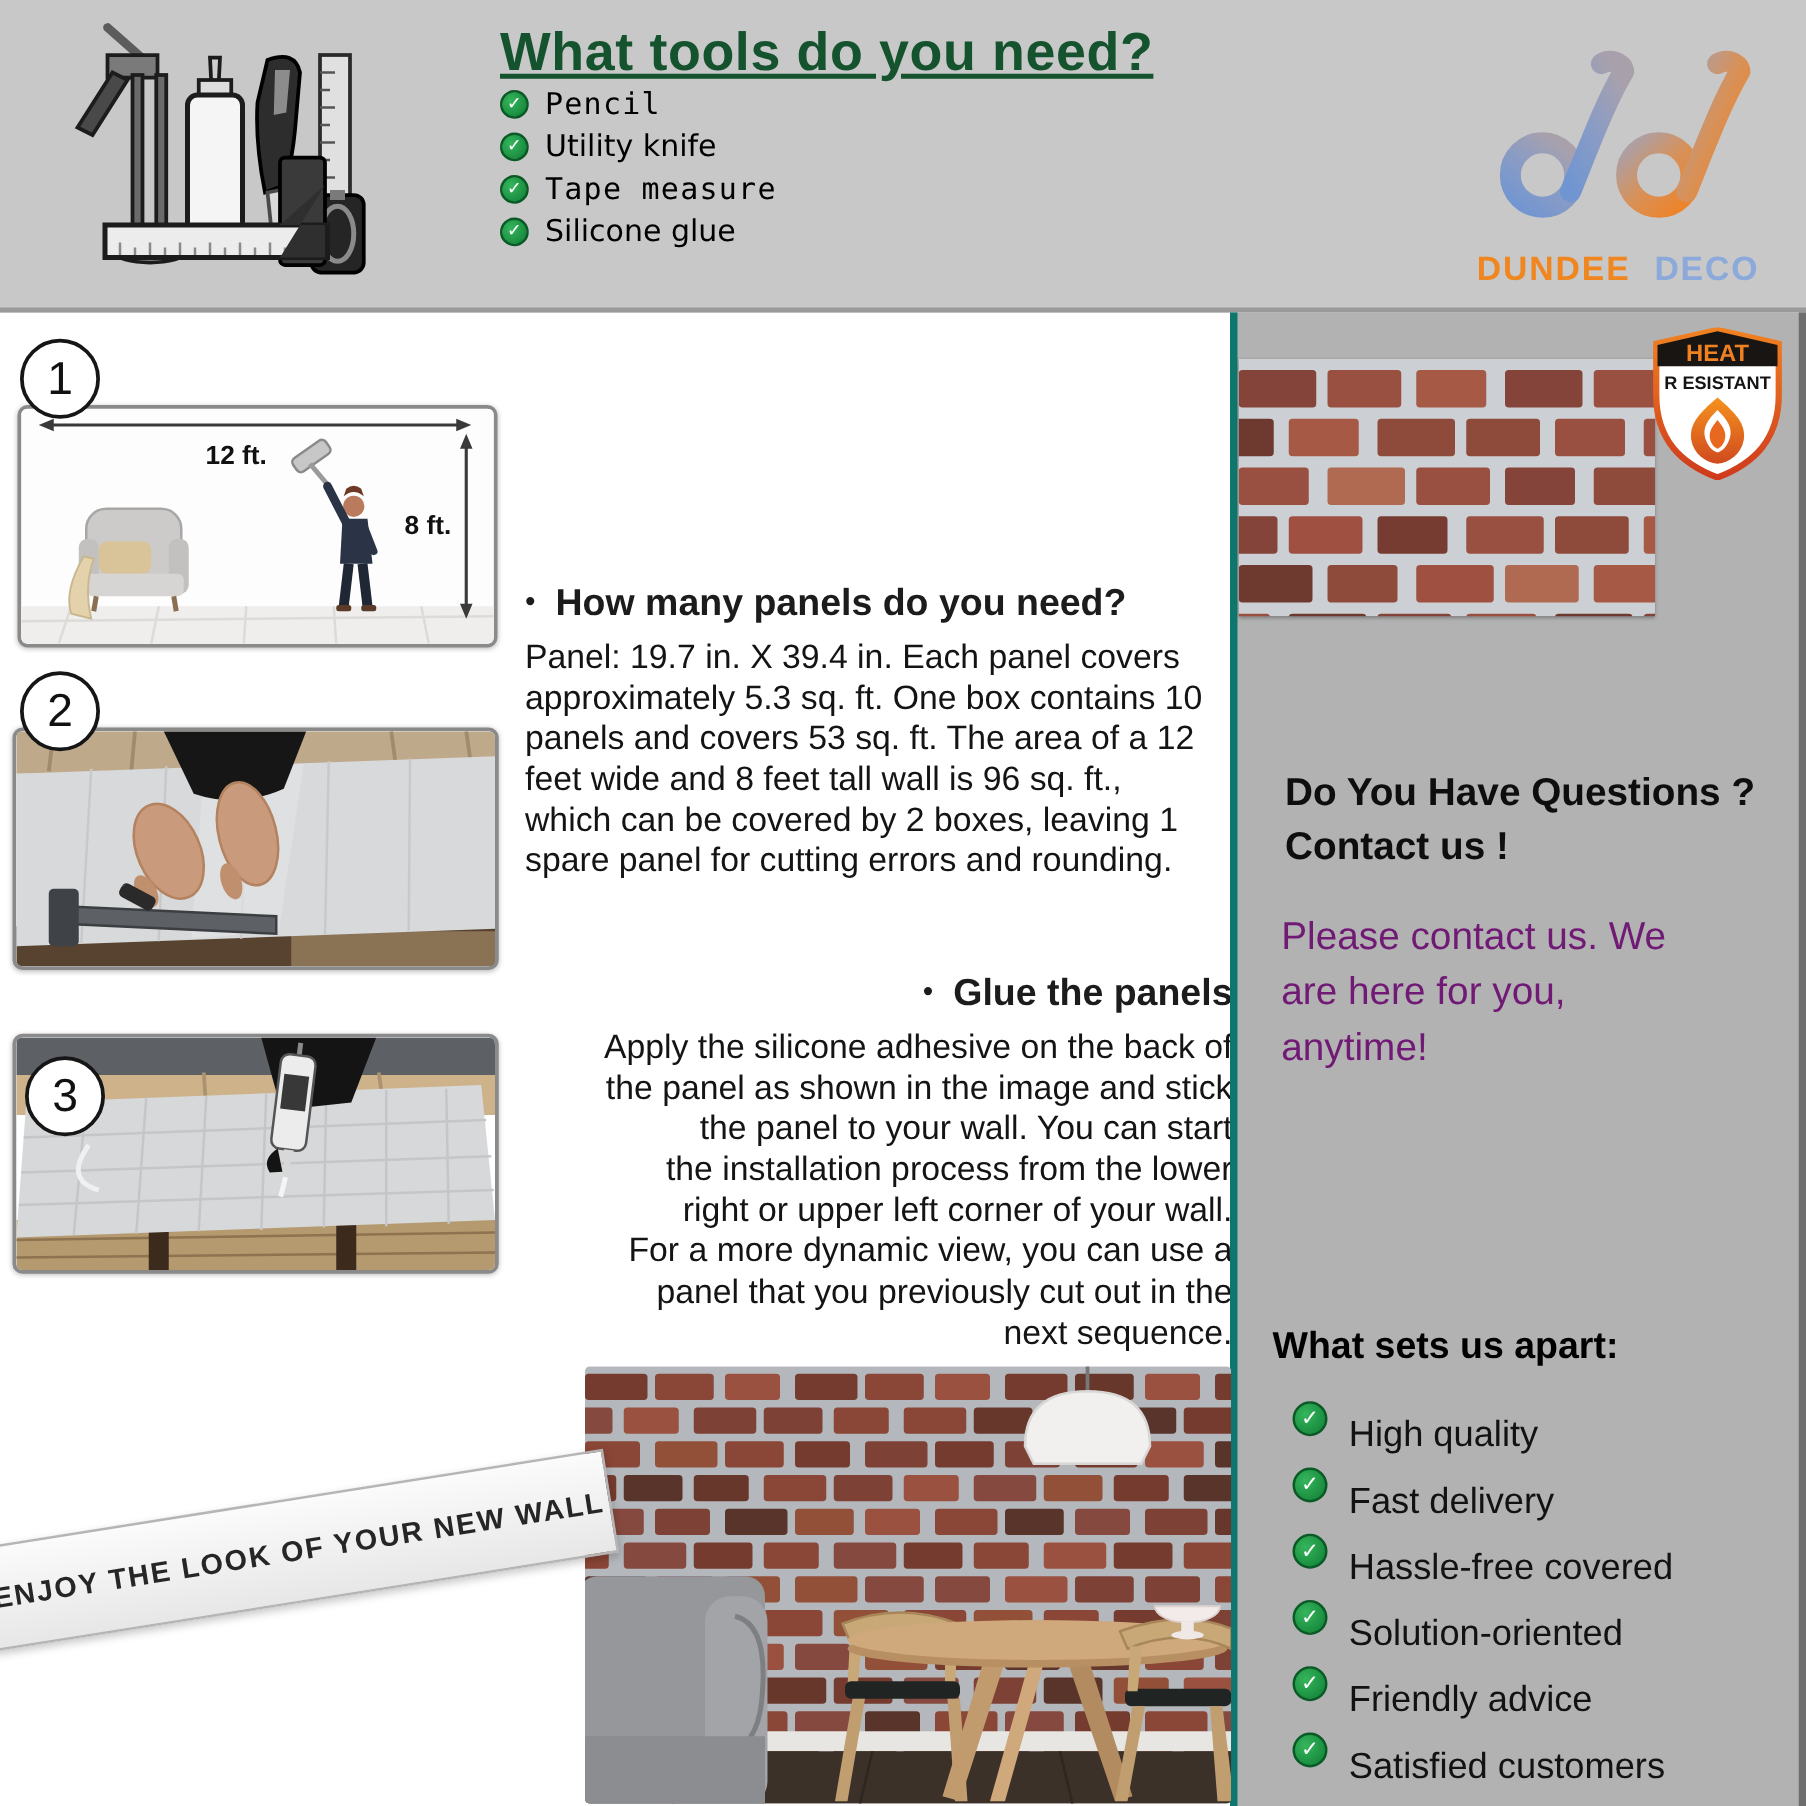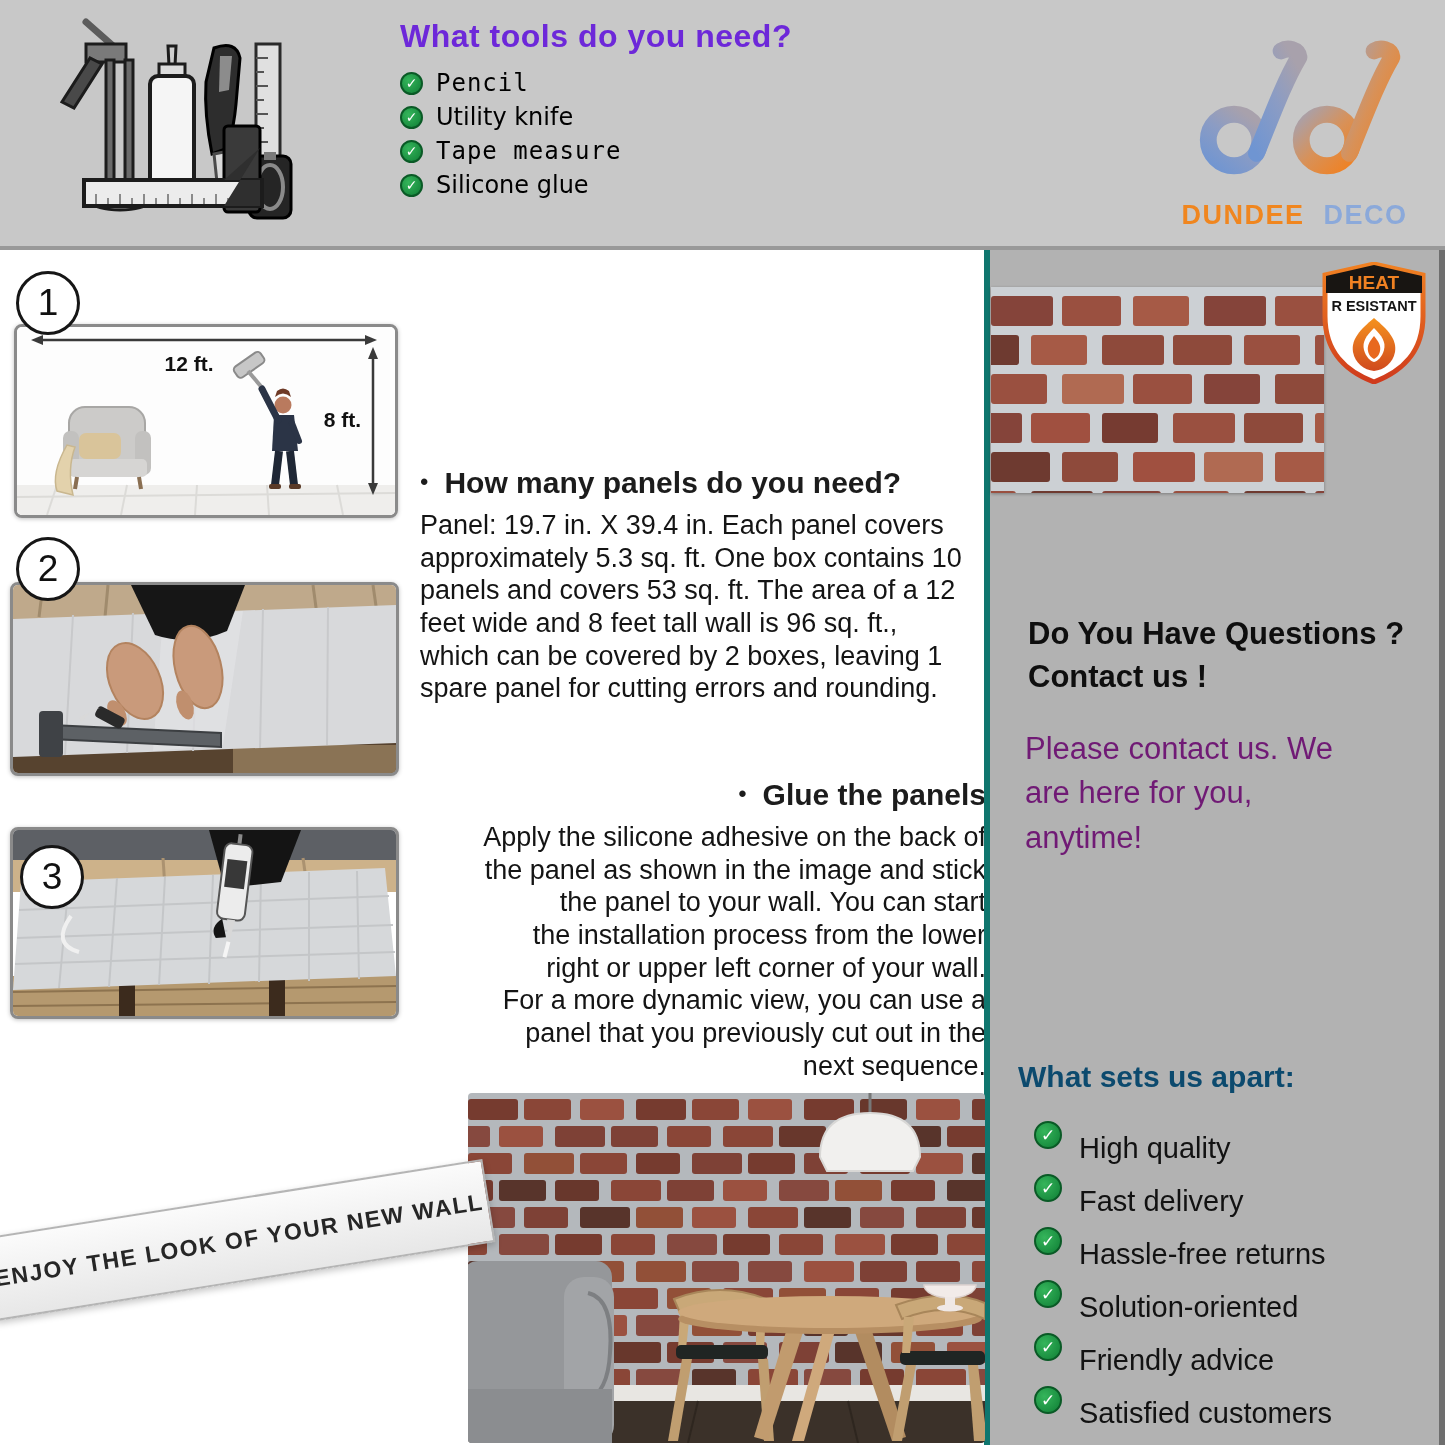--- a/index.html
+++ b/index.html
@@ -3,22 +3,22 @@
 <meta charset="utf-8">
 <style>
   html,body{margin:0;padding:0;background:#fff;}
   .page{position:relative;width:1445px;height:1445px;background:#ffffff;overflow:hidden;
         font-family:"Liberation Sans",sans-serif;color:#1a1a1a;}
 
   
   .topbar{position:absolute;left:0;top:0;width:1445px;height:246px;background:#c8c8c8;
           border-bottom:4px solid #999999;}
   .tools-art{position:absolute;left:28px;top:6px;width:300px;height:232px;}
-  .tools-title{position:absolute;left:400px;top:18px;margin:0;font-size:32px;font-weight:600;
-               color:#6d28d9;letter-spacing:.5px;}
+  .tools-title{position:absolute;left:400px;top:18px;margin:0;font-size:43px;font-weight:600;
+               color:#14532d;letter-spacing:.5px;text-decoration:underline;}
   .tool-list{position:absolute;left:400px;top:66px;margin:0;padding:0;list-style:none;}
   .tool-row{display:flex;align-items:center;gap:13px;height:34px;}
   .chk,.chk2{border-radius:50%;background:radial-gradient(circle at 35% 35%,#35b55b,#0f7e35);
              border:2px solid #0a5a26;color:#fff;display:flex;align-items:center;justify-content:center;
              font-family:"DejaVu Sans",sans-serif;font-weight:700;box-sizing:border-box;flex:0 0 auto;}
   .chk{width:23px;height:23px;font-size:14px;}
   .chk2{width:28px;height:28px;font-size:17px;}
   .tool-label{font-size:24px;color:#000000;font-family:"DejaVu Sans",sans-serif;}
   .tool-label.mono{font-family:"DejaVu Sans Mono",monospace;letter-spacing:1px;}
 
@@ -62,21 +62,21 @@
   
   .sidebar{position:absolute;left:984px;top:250px;width:461px;height:1195px;background:#b2b2b2;
            border-left:6px solid #0f766e;border-right:6px solid #6e6e6e;box-sizing:border-box;}
   .panel-wrap{position:absolute;left:1px;top:37px;width:333px;height:206px;box-shadow:0 1px 3px rgba(0,0,0,.3);}
   .panel-wrap svg{display:block;width:100%;height:100%;}
   .heat{position:absolute;left:332px;top:12px;width:104px;height:122px;z-index:2;}
   .q-head{position:absolute;left:20px;top:345px;margin:18px;font-size:31px;font-weight:800;line-height:1.38;
           white-space:pre-line;color:#0e0e0e;}
   .q-body{position:absolute;left:20px;top:462px;margin:15px;font-size:31px;line-height:1.43;
           white-space:pre-line;color:#701a75;}
-  .apart-head{position:absolute;left:28px;top:810px;margin:0;font-size:30px;font-weight:800;color:#0c4a6e;}
+  .apart-head{position:absolute;left:28px;top:810px;margin:0;font-size:30px;font-weight:800;color:#000000;}
   .apart-list{position:absolute;left:44px;top:858px;margin:0;padding:0;list-style:none;}
   .apart-row{display:flex;align-items:center;gap:17px;height:53px;}
   .apart-label{font-size:29px;color:#121212;margin-top:27px;}
 </style>
 </head>
 <body>
 
 <div class="page">
 
   <header class="topbar">
@@ -652,21 +652,21 @@
       <li class="apart-row">
         <span class="chk2">✓</span>
         <span class="apart-label">High quality</span>
       </li>
       <li class="apart-row">
         <span class="chk2">✓</span>
         <span class="apart-label">Fast delivery</span>
       </li>
       <li class="apart-row">
         <span class="chk2">✓</span>
-        <span class="apart-label">Hassle-free returns</span>
+        <span class="apart-label">Hassle-free covered</span>
       </li>
       <li class="apart-row">
         <span class="chk2">✓</span>
         <span class="apart-label">Solution-oriented</span>
       </li>
       <li class="apart-row">
         <span class="chk2">✓</span>
         <span class="apart-label">Friendly advice</span>
       </li>
       <li class="apart-row">

